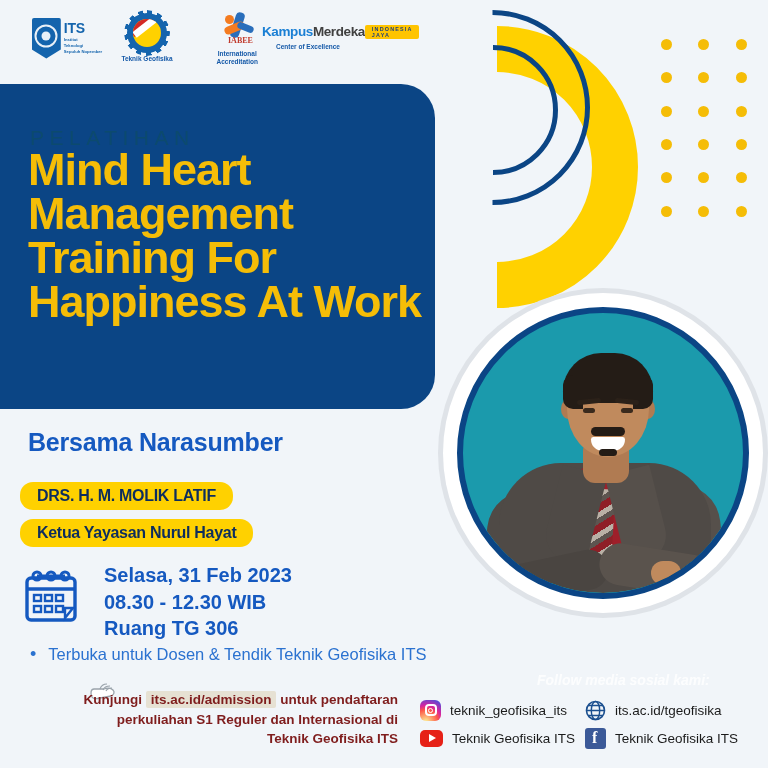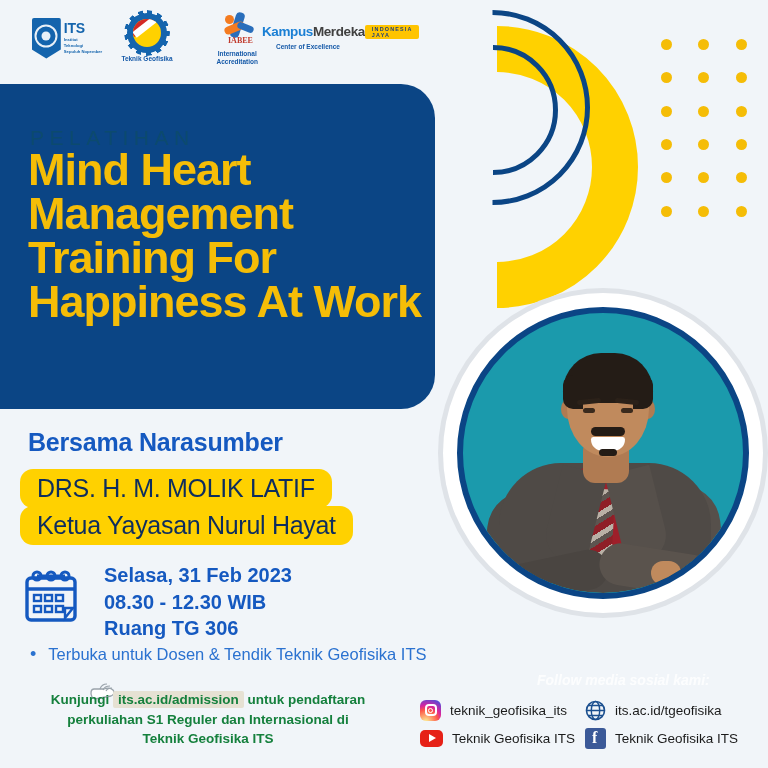--- a/index.html
+++ b/index.html
@@ -83,22 +83,22 @@
        padding:1px 7px;border-radius:2px;margin-top:1px;}
 
   
   .eyebrow{position:absolute;left:30px;top:110px;color:#0c4a6e;font-size:21px;
     letter-spacing:5.5px;font-weight:400;margin-top:16px;}
   .headline{position:absolute;left:28px;top:148px;width:400px;color:#f5bd07;
     font-size:45px;font-weight:bold;line-height:.98;letter-spacing:-1px;}
 
   
   .narasumber{position:absolute;left:28px;top:428px;color:#1559c0;font-size:25px;font-weight:bold;letter-spacing:-.2px;}
-  .pill{position:absolute;background:#ffd100;color:#0d2d5e;font-weight:normal;
-     border-radius:13px;padding:5px 17px;font-size:25px;letter-spacing:-.3px;white-space:nowrap;}
+  .pill{position:absolute;background:#ffd100;color:#0d2d5e;font-weight:bold;
+     border-radius:13px;padding:5px 17px;font-size:16px;letter-spacing:-.3px;white-space:nowrap;margin-top:13px;}
   .pill.a{left:20px;top:469px;}
   .pill.b{left:20px;top:506px;}
 
   
   .cal{position:absolute;left:22px;top:568px;width:58px;height:58px;}
   .sched{position:absolute;left:104px;top:562px;color:#1559c0;font-size:20px;font-weight:bold;line-height:1.33;}
   .bullet{position:absolute;left:30px;top:645px;color:#2b72d0;font-size:16.5px;display:flex;gap:12px;align-items:flex-start;}
   .bullet .bdot{font-size:18px;line-height:1;}
 
   
@@ -141,22 +141,22 @@
   .p-chin{position:absolute;left:136px;top:136px;width:18px;height:7px;background:#241c16;border-radius:4px;}
   .p-armL{position:absolute;left:36px;top:244px;width:110px;height:40px;background:#4a4541;
      border-radius:20px;transform:rotate(-12deg);}
   .p-armR{position:absolute;left:136px;top:236px;width:114px;height:42px;background:#5a534d;
      border-radius:21px;transform:rotate(9deg);}
   .p-hand{position:absolute;left:188px;top:248px;width:30px;height:24px;background:#c08a5d;border-radius:12px;}
   .followtxt{position:absolute;left:537px;top:672px;color:#ffffff;font-style:italic;
      font-weight:bold;font-size:14px;opacity:.85;}
 
   
-  .kunjungi{position:absolute;left:18px;top:690px;width:380px;text-align:center;
-     color:#15803d;font-size:13.5px;font-weight:bold;line-height:1.45;}
+  .kunjungi{position:absolute;left:18px;top:690px;width:380px;text-align:right;
+     color:#7f1d1d;font-size:13.5px;font-weight:bold;line-height:1.45;}
   .hl{background:#e6e1d3;padding:1px 5px;border-radius:2px;}
   .handcur{position:absolute;left:86px;top:678px;width:34px;height:28px;}
 
   .socials{position:absolute;left:420px;top:696px;width:345px;
      display:grid;grid-template-columns:165px 180px;grid-template-rows:28px 28px;
      align-items:center;}
   .soc{display:flex;align-items:center;gap:9px;font-size:13.5px;color:#1b1b1b;}
   .icn{width:21px;height:21px;flex:0 0 21px;display:block;}
 
   .ig{width:21px;height:21px;border-radius:6px;

